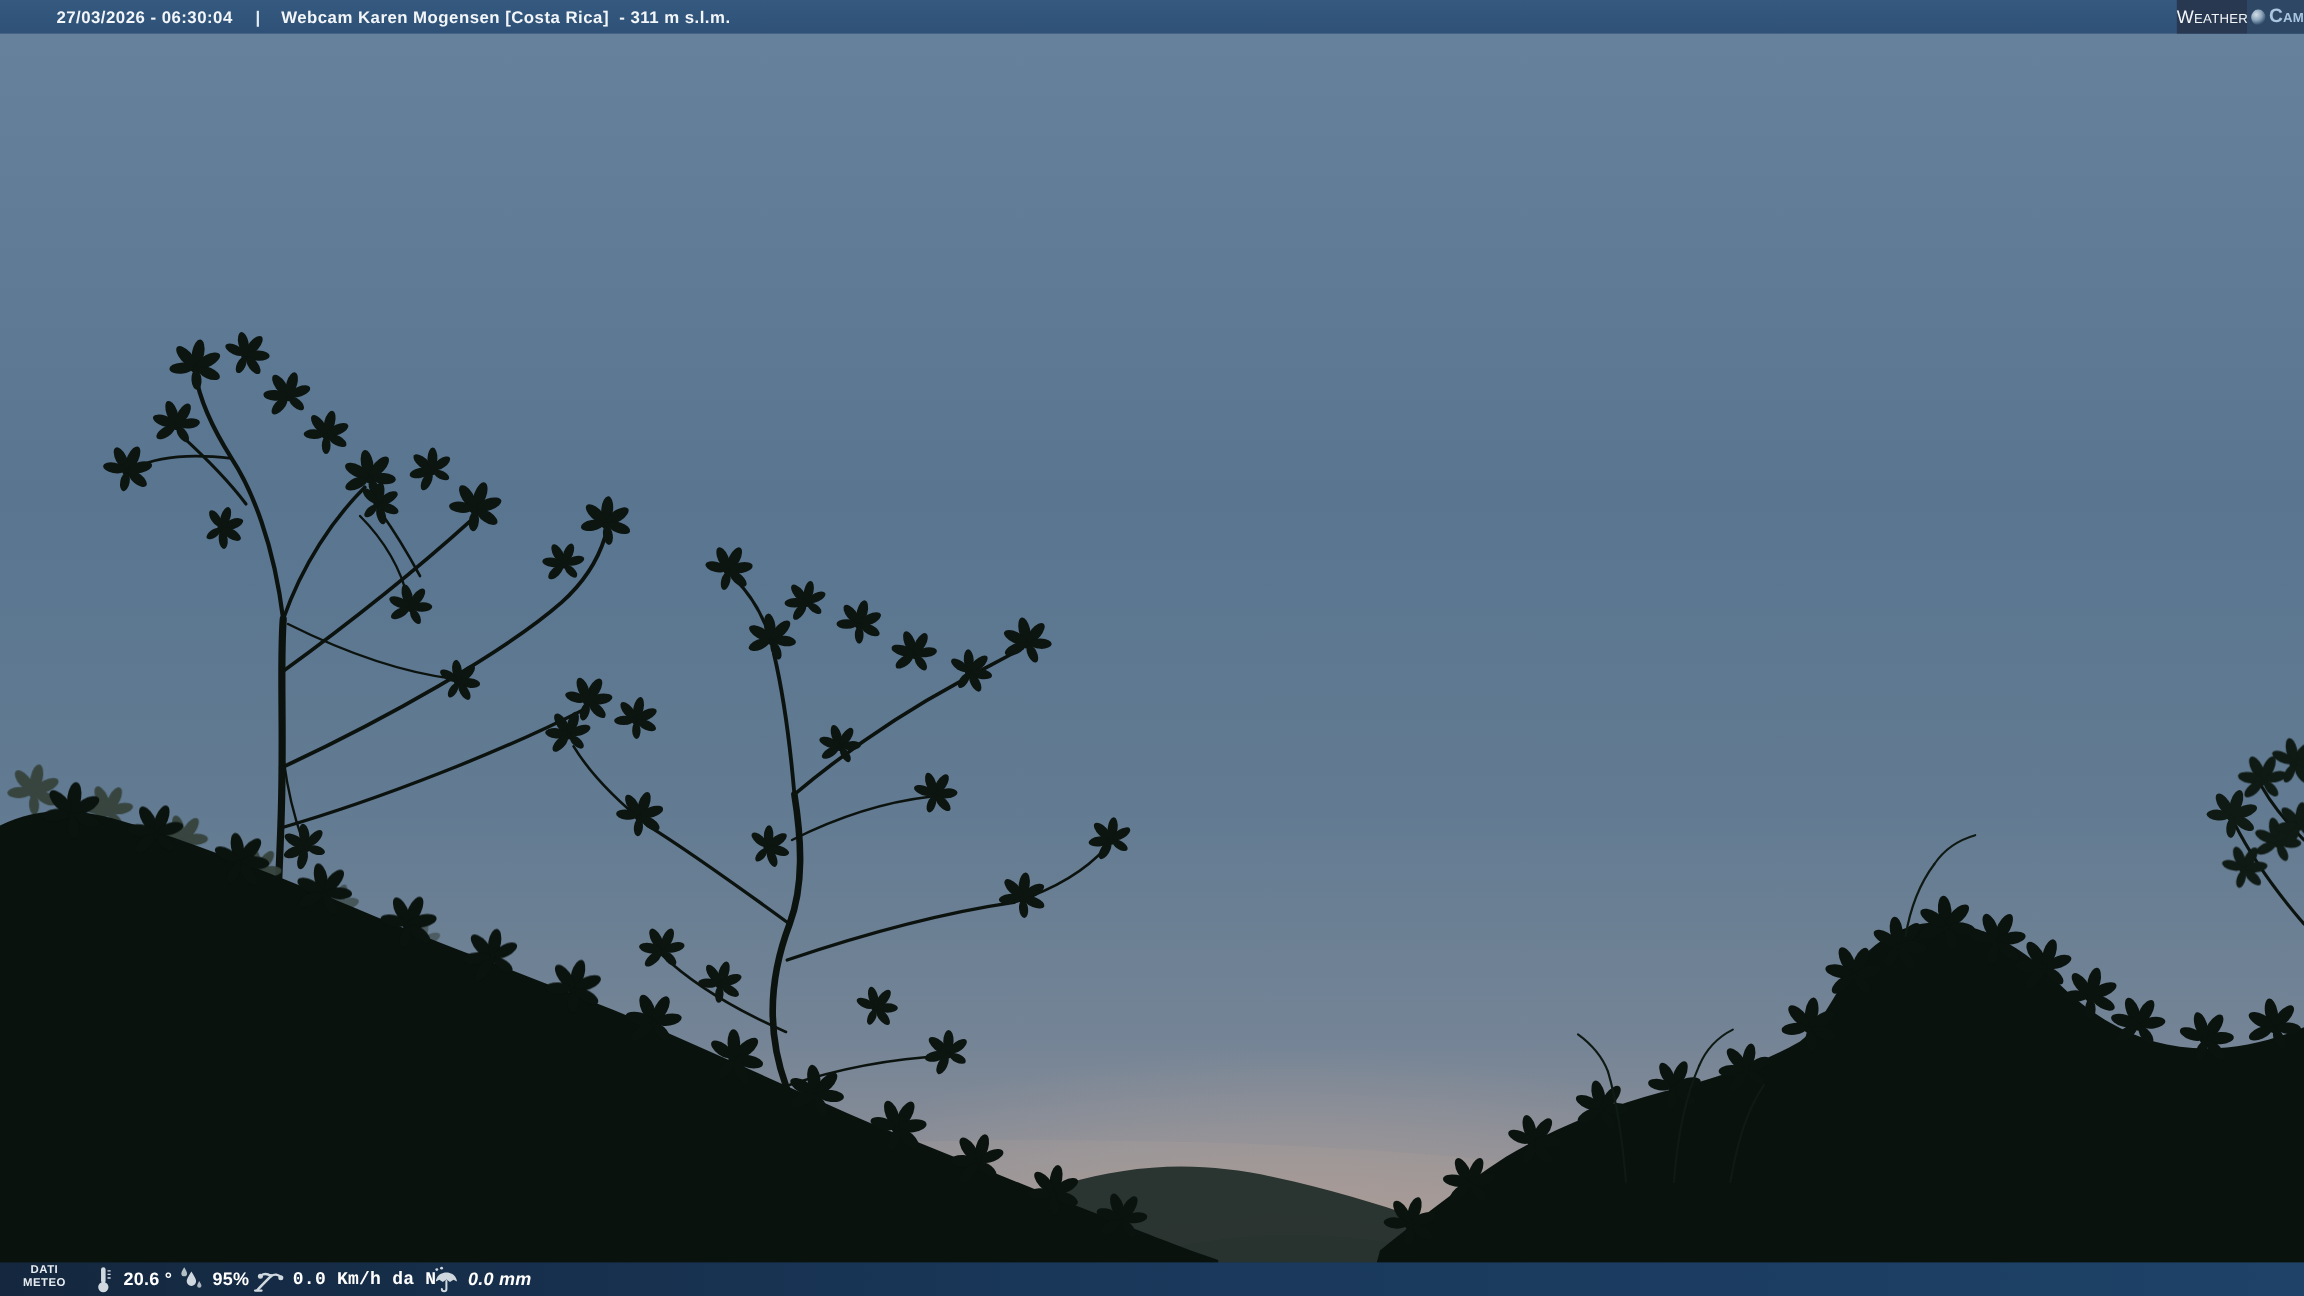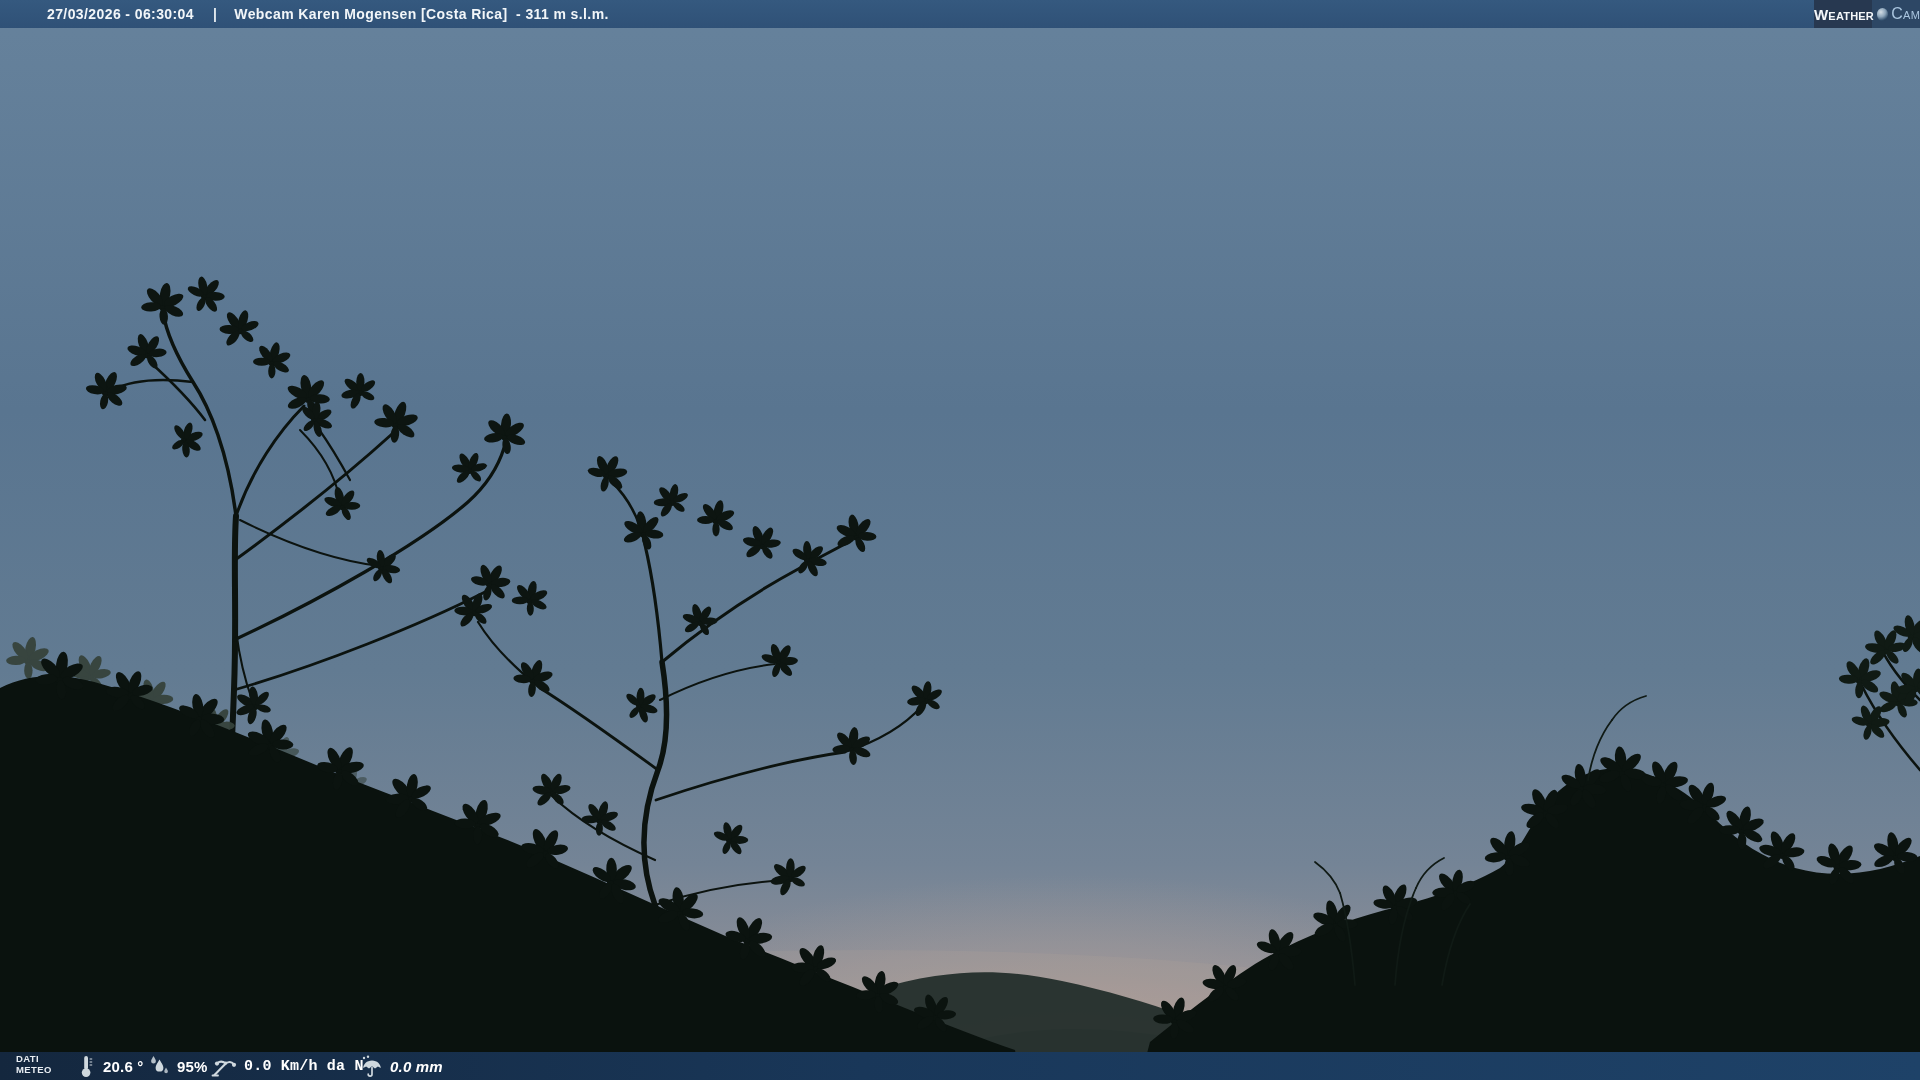--- a/index.html
+++ b/index.html
@@ -10,30 +10,30 @@
   
   .topbar{position:absolute;left:0;top:0;width:1920px;height:28px;
           background:linear-gradient(180deg,#35597f 0%,#2f5177 100%);
           display:flex;align-items:center;color:#f2f6f9;z-index:5;}
   .topbar .left{display:flex;align-items:center;padding-left:47px;
           font-size:14px;font-weight:700;letter-spacing:.4px;white-space:pre;}
   .topbar .sep{margin:0 17px 0 19px;font-weight:700;opacity:.95;}
   .logo{position:absolute;right:0;top:0;height:28px;width:106px;
         background:linear-gradient(90deg,#273850 0 55%,#2d4765 55% 100%);
         display:flex;align-items:center;justify-content:center;gap:3px;cursor:pointer;}
-  .logo .w{font-variant:small-caps;font-weight:700;font-size:15px;color:#f4f7fa;letter-spacing:.2px;}
-  .logo .c{font-variant:small-caps;font-weight:400;font-size:16px;color:#a9c5df;letter-spacing:.2px;}
+  .logo .w{font-variant:small-caps;font-weight:400;font-size:15px;color:#f4f7fa;letter-spacing:.2px;}
+  .logo .c{font-variant:small-caps;font-weight:700;font-size:16px;color:#a9c5df;letter-spacing:.2px;}
   .logo .dot{width:13px;height:13px;border-radius:50%;
         background:radial-gradient(circle at 35% 32%,#d3dde5 0%,#8ea6bb 40%,#33506e 72%,#1b2e44 100%);}
 
   
   .bottombar{position:absolute;left:0;bottom:0;width:1920px;height:28px;
         background:linear-gradient(90deg,#14273e 0%,#193759 45%,#1e4268 100%);
         color:#fff;z-index:5;}
-  .dati{position:absolute;left:16px;top:2px;width:42px;
+  .dati{position:absolute;left:16px;top:2px;width:42px;text-align:center;
         font-size:9.5px;font-weight:700;line-height:1.15;letter-spacing:.4px;color:#e8edf2;}
   .witem{position:absolute;top:0;height:28px;display:flex;align-items:center;gap:7px;
         font-size:15px;font-weight:700;letter-spacing:.2px;white-space:pre;}
   .witem svg{display:block;}
   .w-temp{left:78px;} .w-hum{left:146px;justify-content:flex-end;} .w-wind{left:210px;font-family:Liberation Mono, monospace;} .w-rain{left:359px;font-style:italic;}
   .icon{color:#cfd8de;}
 </style>
 </head>
 <body>
 

